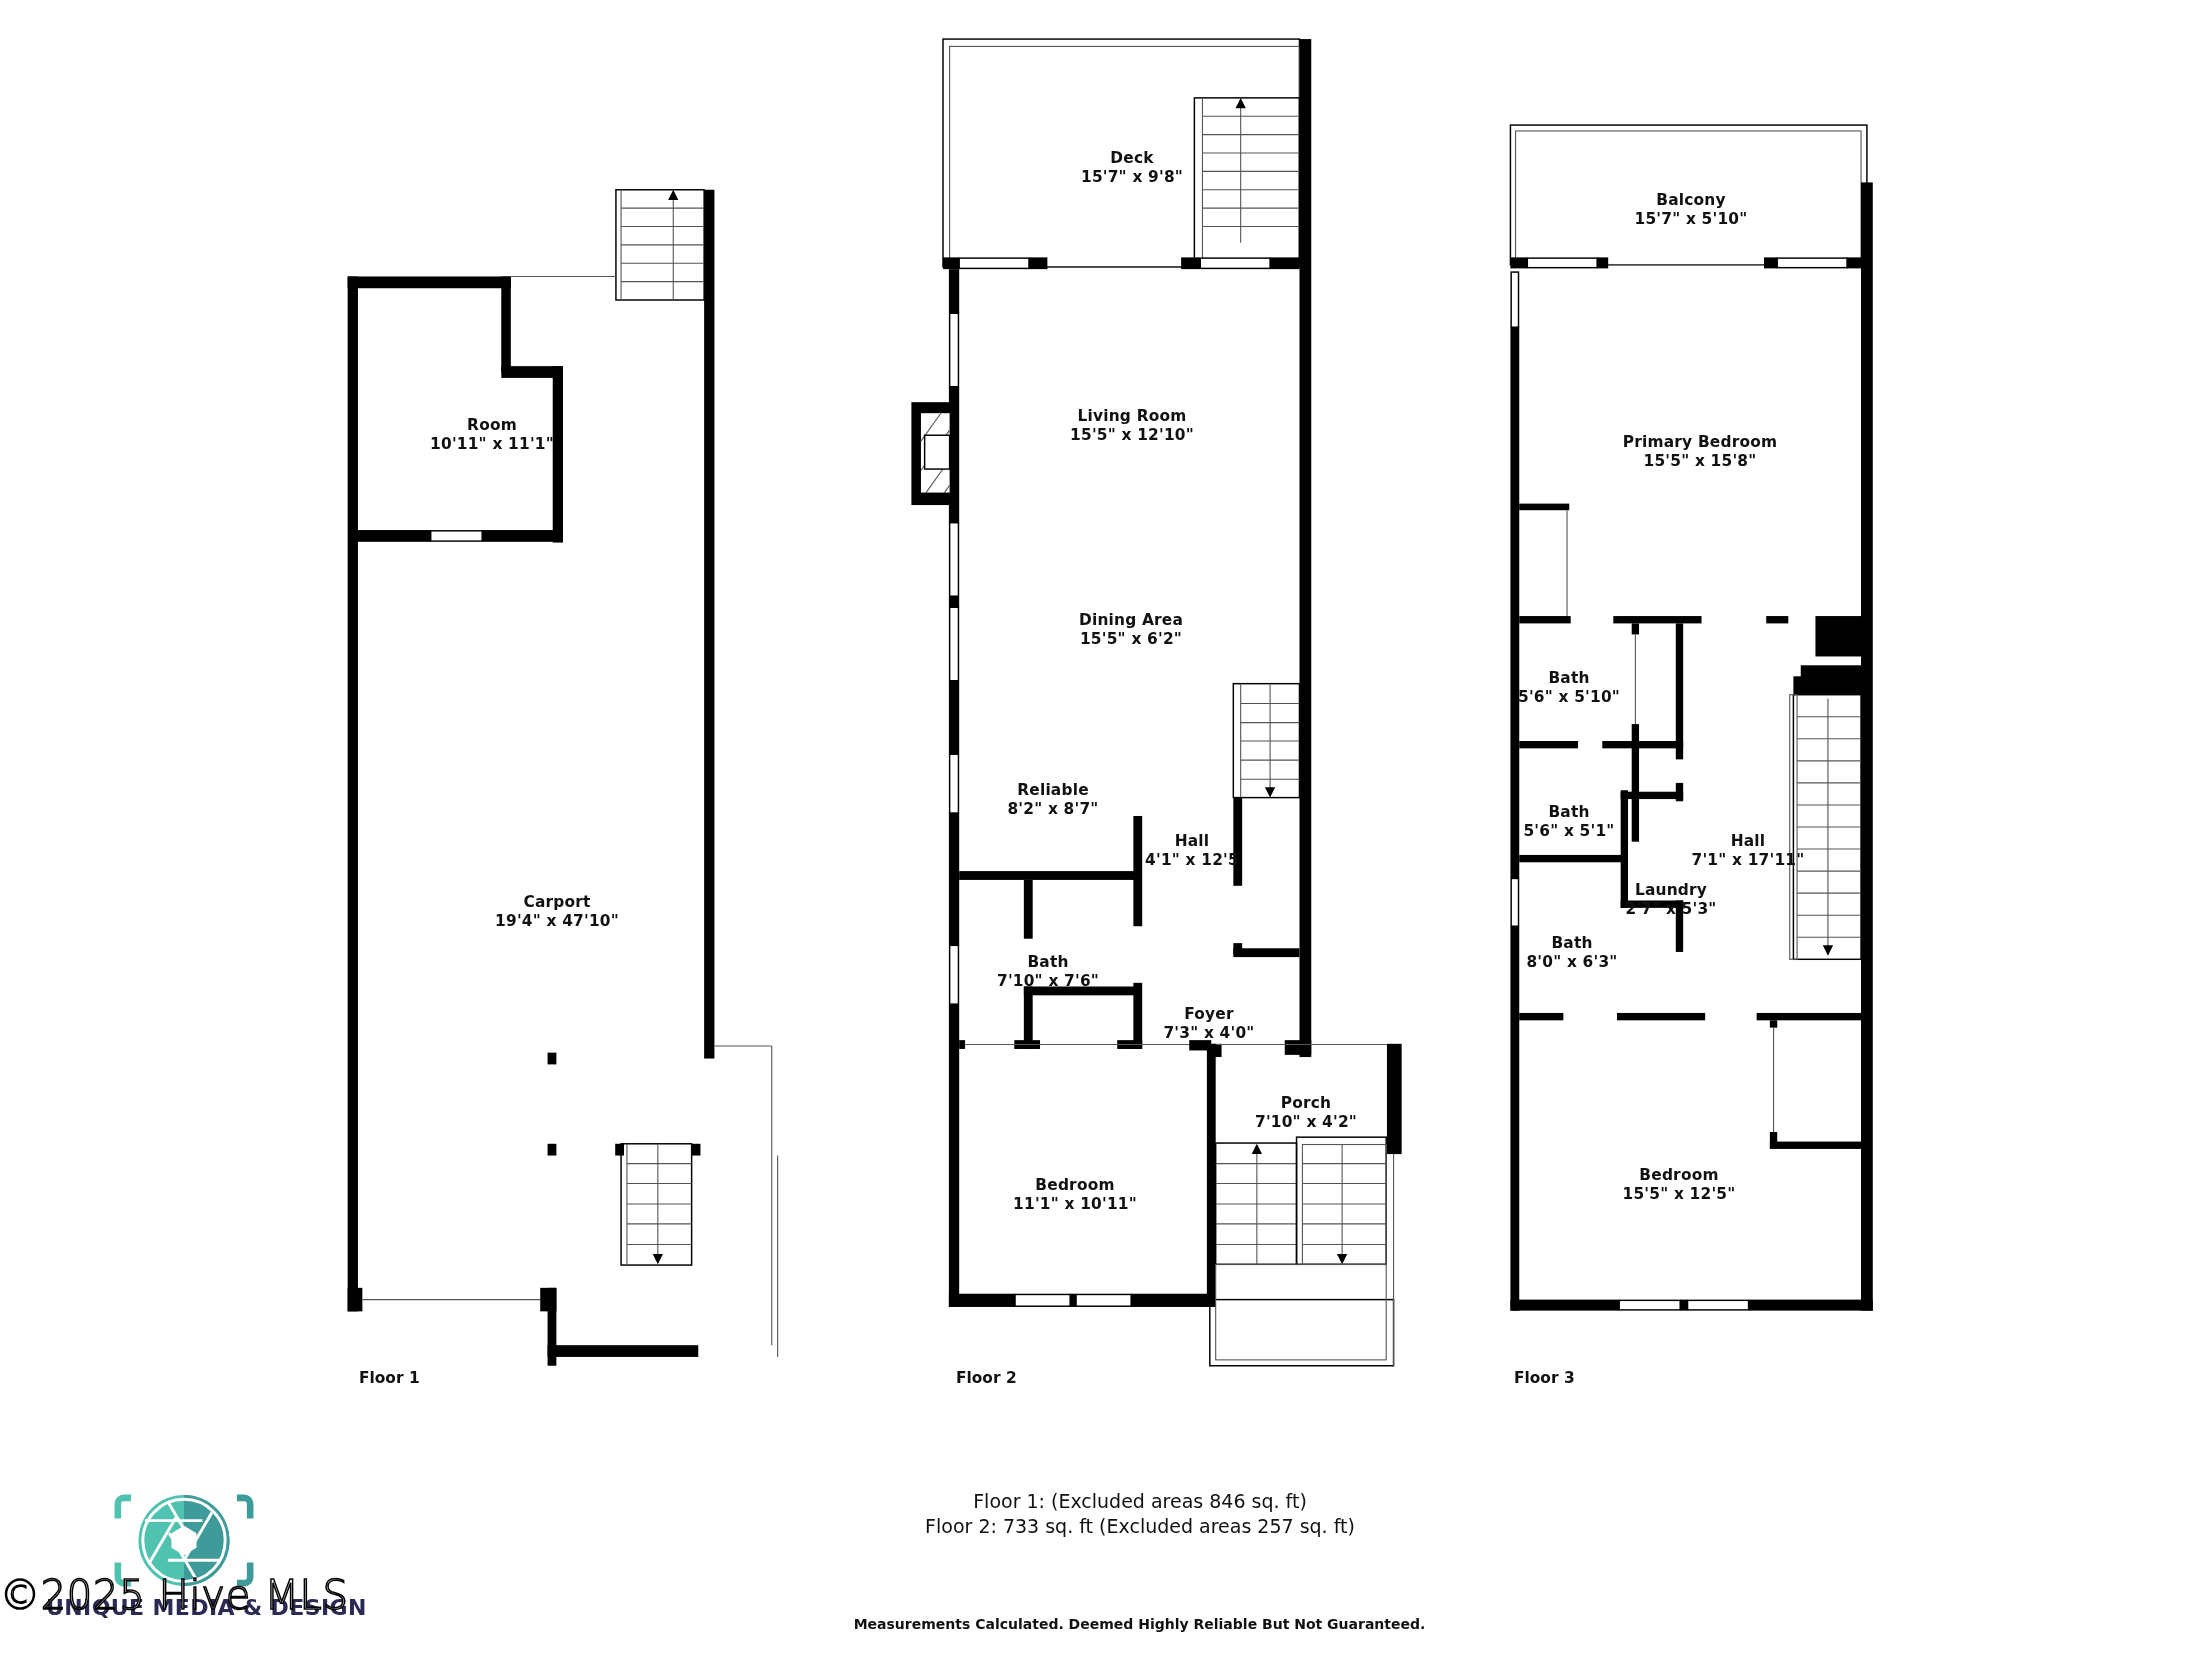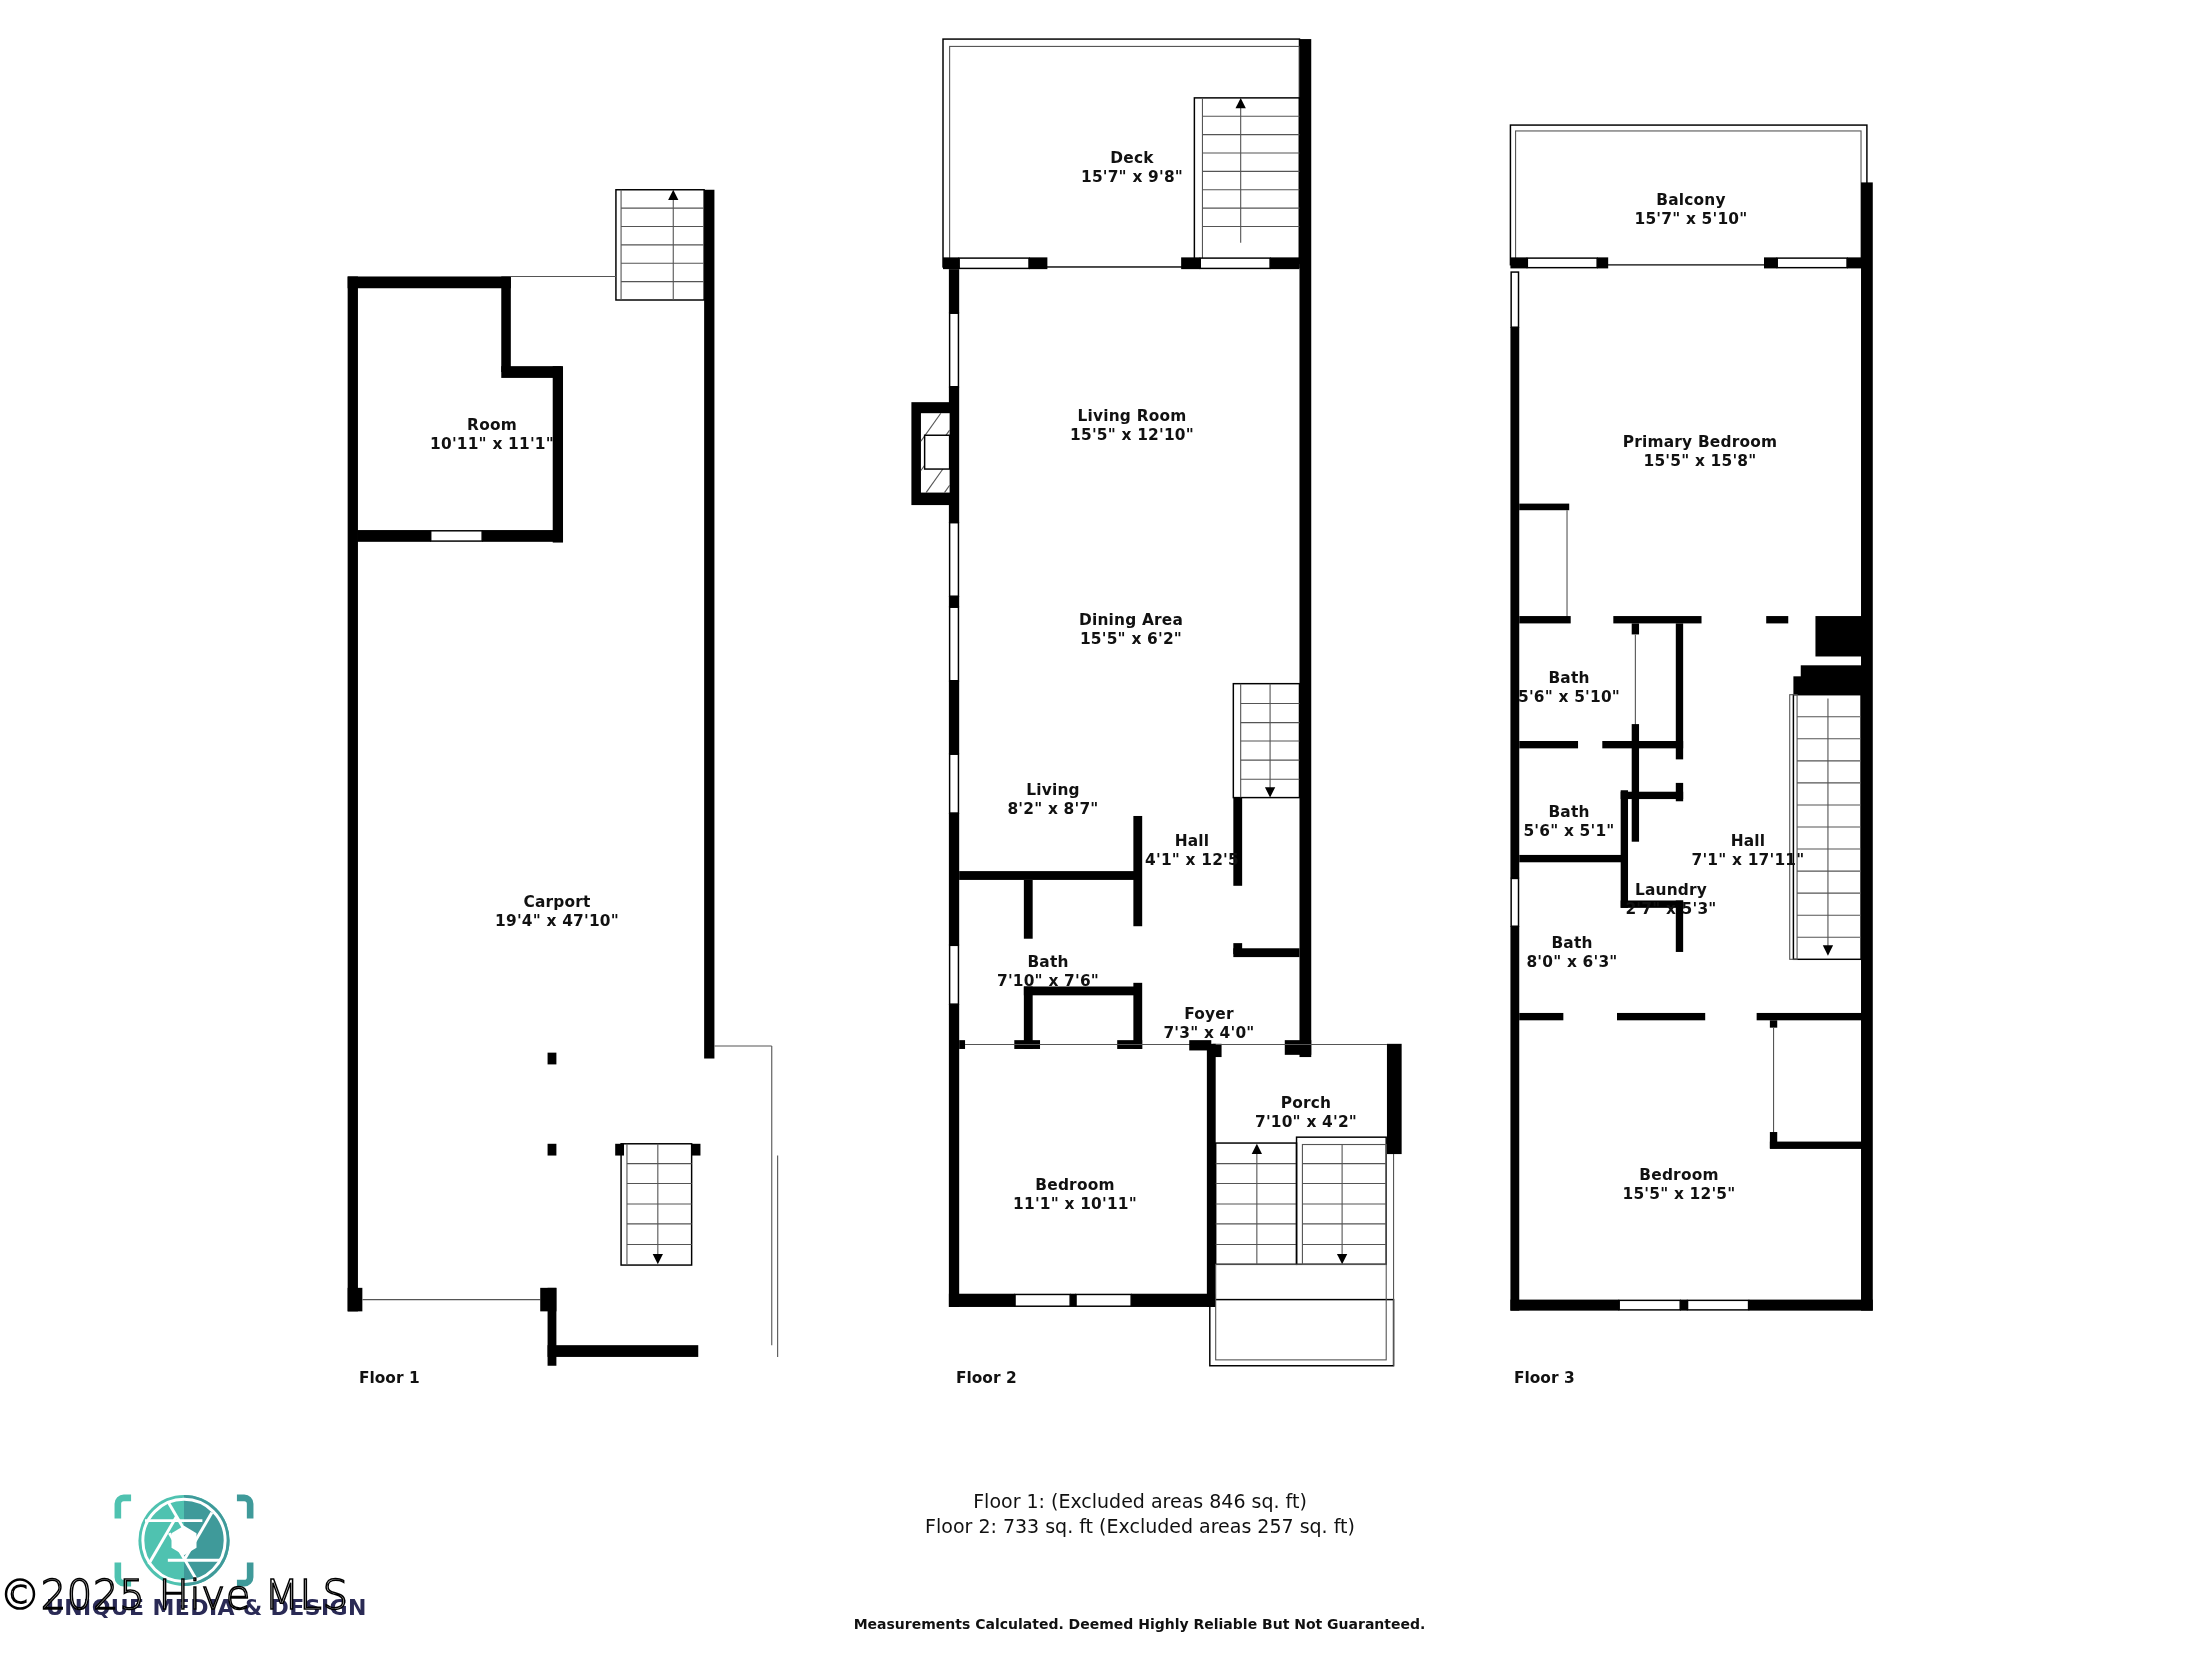--- a/index.html
+++ b/index.html
@@ -288,21 +288,21 @@
 </div>
 <div class="room-label" style="left:1132px; top:426px;">
   <div>Living Room</div>
   <div>15'5" x 12'10"</div>
 </div>
 <div class="room-label" style="left:1131px; top:630px;">
   <div>Dining Area</div>
   <div>15'5" x 6'2"</div>
 </div>
 <div class="room-label" style="left:1053px; top:800px;">
-  <div>Living</div>
+  <div>Reliable</div>
   <div>8'2" x 8'7"</div>
 </div>
 <div class="room-label" style="left:1192px; top:851px;">
   <div>Hall</div>
   <div>4'1" x 12'5</div>
 </div>
 <div class="room-label" style="left:1048px; top:972px;">
   <div>Bath</div>
   <div>7'10" x 7'6"</div>
 </div>

